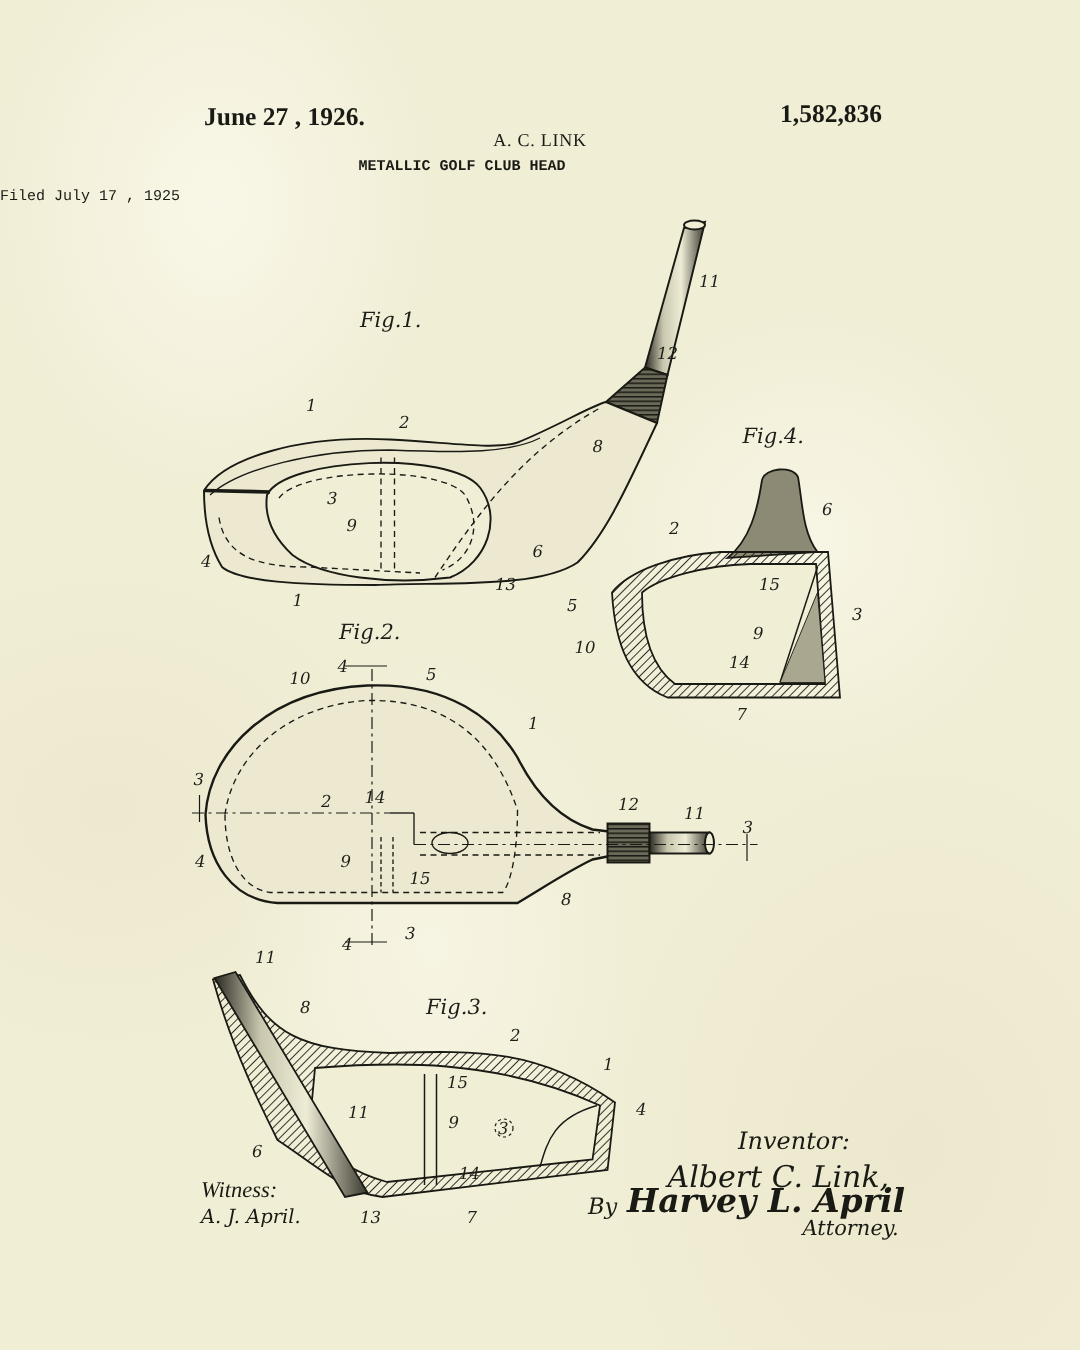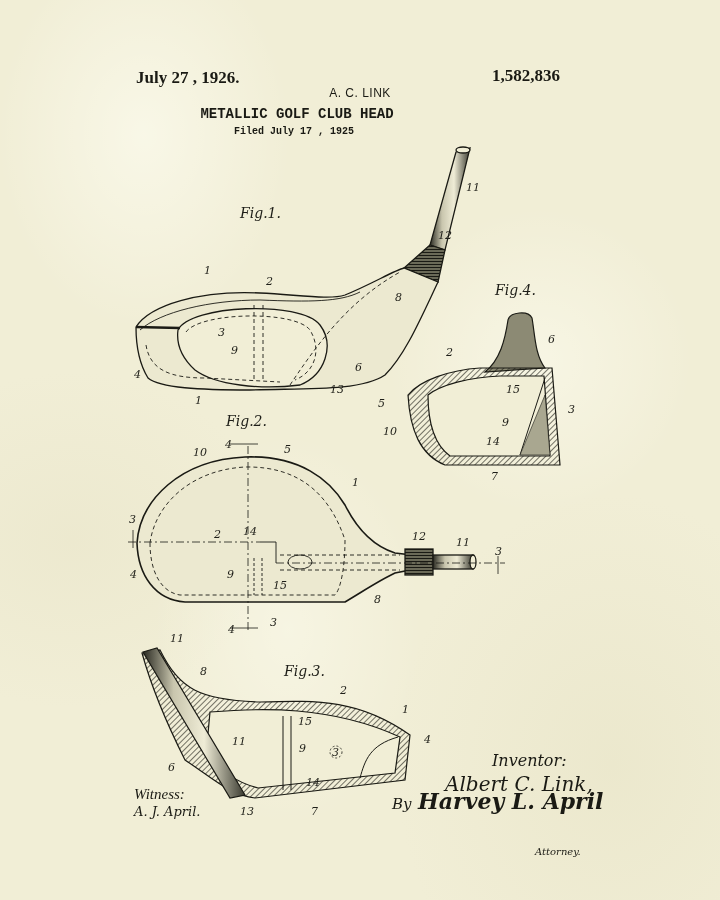--- a/index.html
+++ b/index.html
@@ -7,34 +7,34 @@
   .paper{position:absolute;left:0;top:0;width:720px;height:900px;
     background:
       radial-gradient(ellipse at 20% 15%, rgba(255,255,245,0.55) 0%, rgba(255,255,245,0) 18%),
       radial-gradient(ellipse at 75% 40%, rgba(255,255,245,0.45) 0%, rgba(255,255,245,0) 20%),
       radial-gradient(ellipse at 40% 70%, rgba(255,255,245,0.4) 0%, rgba(255,255,245,0) 22%),
       radial-gradient(ellipse at 85% 85%, rgba(230,226,196,0.5) 0%, rgba(230,226,196,0) 25%),
       radial-gradient(ellipse at 10% 60%, rgba(232,228,200,0.5) 0%, rgba(232,228,200,0) 22%),
       #f1eed6;}
   .hdr{position:absolute;font-weight:bold;}
   #date{left:136px;top:68px;font-family:"Liberation Serif",serif;font-size:17px;}
-  #patno{left:492px;top:66px;font-family:"Liberation Serif",serif;font-size:17px;}
-  #inventor-name{left:0;width:720px;text-align:center;top:86px;font-family:Liberation Sans, sans-serif;font-size:12px;font-weight:normal;letter-spacing:0.5px;}
-  #title{left:1px;width:592px;text-align:center;top:106px;font-family:"Liberation Mono",monospace;font-size:14px;font-weight:bold;}
-  #filed{left:0;width:588px;text-align:center;top:126px;font-family:"Liberation Mono",monospace;font-size:10px;font-weight:bold;}
+  #patno{left:520px;top:66px;font-family:"Liberation Serif",serif;font-size:17px;}
+  #inventor-name{left:0;width:720px;text-align:center;top:86px;font-family:Liberation Serif, serif;font-size:12px;font-weight:normal;letter-spacing:0.5px;}
+  #title{left:12px;width:592px;text-align:center;top:106px;font-family:"Liberation Mono",monospace;font-size:10px;font-weight:bold;}
+  #filed{left:0;width:588px;top:126px;font-family:"Liberation Mono",monospace;font-size:10px;font-weight:normal;}
   svg.drawing{position:absolute;left:0;top:0;width:720px;height:900px;}
   .lbl{font-family:"DejaVu Serif",serif;font-style:italic;font-size:11px;fill:#1e1e18;}
   .figlbl{font-family:"DejaVu Serif",serif;font-style:italic;font-size:14px;fill:#1e1e18;}
 </style>
 </head>
 <body>
 
 <div class="paper"></div>
 
-<div class="hdr" id="date">July 27 , 1926.</div>
+<div class="hdr" id="date">June 27 , 1926.</div>
 <div class="hdr" id="patno">1,582,836</div>
 <div class="hdr" id="inventor-name">A. C. LINK</div>
 <div class="hdr" id="title">METALLIC GOLF CLUB HEAD</div>
 <div class="hdr" id="filed">Filed July 17 , 1925</div>
 
 <svg class="drawing" viewBox="0 0 720 900" xmlns="http://www.w3.org/2000/svg">
   <defs>
     <pattern id="hatch" width="4" height="4" patternUnits="userSpaceOnUse" patternTransform="rotate(45)">
       <line x1="0" y1="0" x2="0" y2="4" stroke="#1a1a14" stroke-width="1.2"></line>
     </pattern>
@@ -176,13 +176,13 @@
   </g>
 </svg>
 
 <div style="position:absolute;left:134px;top:786px;font-family:Liberation Serif, serif;font-style:italic;font-size:15px;">Witness:</div>
 <div style="position:absolute;left:134px;top:804px;font-family:'DejaVu Serif',serif;font-style:italic;font-size:13px;">A. J. April.</div>
 
 <div style="position:absolute;left:492px;top:751px;font-family:'DejaVu Serif',serif;font-style:italic;font-size:16px;">Inventor:</div>
 <div style="position:absolute;left:445px;top:772px;font-family:'DejaVu Serif',serif;font-style:italic;font-size:20px;">Albert C. Link,</div>
 <div style="position:absolute;left:392px;top:795px;font-family:'DejaVu Serif',serif;font-style:italic;font-size:15px;">By</div>
 <div style="position:absolute;left:418px;top:788px;font-family:'DejaVu Serif',serif;font-style:italic;font-size:22px;font-weight:bold;">Harvey L. April</div>
-<div style="position:absolute;left:535px;top:846px;font-family:'DejaVu Serif',serif;font-style:italic;font-size:10px;">Attorney.</div>
+<div style="position:absolute;left:535px;top:811px;font-family:'DejaVu Serif',serif;font-style:italic;font-size:14px;">Attorney.</div>
 
 </body></html>

